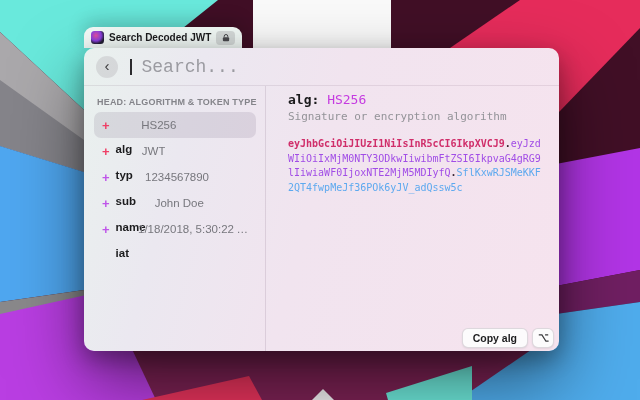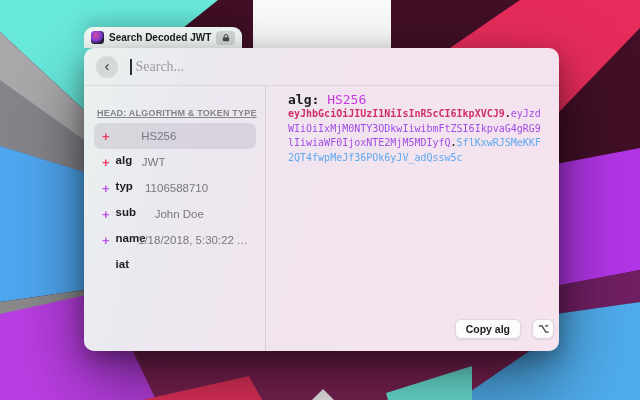--- a/index.html
+++ b/index.html
@@ -20,45 +20,45 @@
   
   .window{position:absolute;left:84px;top:48px;width:475px;height:303px;border-radius:10px;
         overflow:hidden;background:linear-gradient(105deg,#e9f1ee 0%,#ebe8f0 22%,#f1e4ef 48%,#f6e3ee 100%);
         box-shadow:0 30px 70px rgba(0,0,0,.5),0 8px 22px rgba(0,0,0,.3);}
   .searchbar{height:38px;display:flex;align-items:center;padding:0 12px;
         border-bottom:1px solid rgba(80,50,80,.10);box-sizing:border-box;}
   .back-btn{width:22px;height:22px;border-radius:50%;background:rgba(110,100,115,.16);
         display:flex;align-items:center;justify-content:center;cursor:pointer;flex:0 0 auto;}
   .back-btn span{font-size:15px;line-height:1;color:#3a3a3c;margin-top:-2px;}
   .caret{width:1.5px;height:16px;background:#2b2b2e;margin-left:12px;flex:0 0 auto;}
-  .search-input{flex:1;border:none;outline:none;background:transparent;margin-left:2px;
-        font-family:Liberation Serif, serif;font-size:14px;color:#1c1c1e;}
+  .search-input{flex:1;border:none;outline:none;background:transparent;margin-left:8px;
+        font-family:Liberation Mono, monospace;font-size:18px;color:#1c1c1e;}
   .search-input::placeholder{color:#9b9ba1;}
 
   .content{display:flex;height:265px;}
   .list{width:181px;box-sizing:border-box;padding:6px 9px 0 10px;flex:0 0 auto;}
   .section-header{font-size:9px;font-weight:700;letter-spacing:.2px;color:#84848a;
         margin:9px 3px 5px 3px;white-space:nowrap;}
-  .section-header.first{margin-top:16px;text-decoration:underline;}
+  .section-header.first{margin-top:5px;}
   .row{height:26px;display:flex;align-items:center;gap:6px;padding:0 8px;border-radius:7px;
         cursor:pointer;white-space:nowrap;}
   .row.selected{background:rgba(110,95,118,.15);}
   .plus{font-size:13px;font-weight:600;line-height:1;}
   .rkey{font-size:11.5px;font-weight:700;color:#1c1c1e;margin-top:48px;}
   .rval{font-size:11.5px;color:#77777d;margin-left:3px;overflow:hidden;text-overflow:ellipsis;}
   .vdivider{width:1px;background:rgba(80,50,80,.13);flex:0 0 auto;}
 
   .detail{flex:1;position:relative;box-sizing:border-box;padding:6px 12px 0 22px;
         font-family:"DejaVu Sans Mono",monospace;}
   .detail-title{font-size:13px;color:#1b1b1d;}
   .detail-title .dkey{font-weight:700;}
   .detail-desc{font-size:11px;color:#939398;margin-top:3px;}
-  .token{margin-top:0;width:42.4ch;font-size:10px;line-height:14.6px;word-break:break-all;}
+  .token{margin-top:14px;width:42.4ch;font-size:10px;line-height:14.6px;word-break:break-all;}
 
-  .actions{position:absolute;right:5px;bottom:12px;display:flex;gap:11px;}
+  .actions{position:absolute;right:5px;bottom:3px;display:flex;gap:4px;}
   .btn{height:20px;background:#fcfbfc;border:1px solid rgba(60,40,60,.16);border-radius:6px;
         box-shadow:0 1px 2px rgba(0,0,0,.08);display:flex;align-items:center;justify-content:center;
         font-family:"Liberation Sans",sans-serif;cursor:pointer;}
   .btn.primary{padding:0 10px;font-size:10.5px;font-weight:700;color:#1c1c1e;}
   .btn.key{width:22px;padding:0;}
 </style>
 </head>
 <body>
 
 <div class="stage">
@@ -112,40 +112,41 @@
             <span class="rval">HS256</span>
           </div>
           <div class="row">
             <span class="plus" style="color: rgb(239, 63, 102);">+</span>
             <span class="rkey">typ</span>
             <span class="rval">JWT</span>
           </div>
           <div class="row">
             <span class="plus" style="color: rgb(191, 85, 233);">+</span>
             <span class="rkey">sub</span>
-            <span class="rval">1106588710</span>
+            <span class="rval">1234567890</span>
           </div>
           <div class="row">
             <span class="plus" style="color: rgb(191, 85, 233);">+</span>
             <span class="rkey">name</span>
             <span class="rval">John Doe</span>
           </div>
           <div class="row">
             <span class="plus" style="color: rgb(191, 85, 233);">+</span>
             <span class="rkey">iat</span>
             <span class="rval">1/18/2018, 5:30:22 AM</span>
           </div>
         </div>
       <div class="vdivider"></div>
 
       <div class="detail">
         <div class="detail-title">
           <span class="dkey">alg:</span>
           <span class="dval" id="detail-val" style="color: rgb(197, 59, 224);">HS256</span>
         </div>
+        <div class="detail-desc">Signature or encryption algorithm</div>
         <div class="token" id="token"><span style="color: rgb(208, 46, 106); font-weight: 700;">eyJhbGciOiJIUzI1NiIsInR5cCI6IkpXVCJ9</span><span style="color: rgb(58, 36, 48); font-weight: 700;">.</span><span style="color: rgb(161, 77, 230); font-weight: 500;">eyJzdWIiOiIxMjM0NTY3ODkwIiwibmFtZSI6IkpvaG4gRG9lIiwiaWF0IjoxNTE2MjM5MDIyfQ</span><span style="color: rgb(58, 36, 48); font-weight: 700;">.</span><span style="color: rgb(93, 169, 239); font-weight: 500;">SflKxwRJSMeKKF2QT4fwpMeJf36POk6yJV_adQssw5c</span></div>
 
         <div class="actions">
           <button class="btn primary">Copy alg</button>
           <button class="btn key">
             <svg width="11" height="10" viewBox="0 0 14 12">
               <path d="M1 2 h4 l5 8 h3.5 M9 2 h4" fill="none" stroke="#3c3c3e" stroke-width="1.5"></path>
             </svg>
           </button>
         </div>

